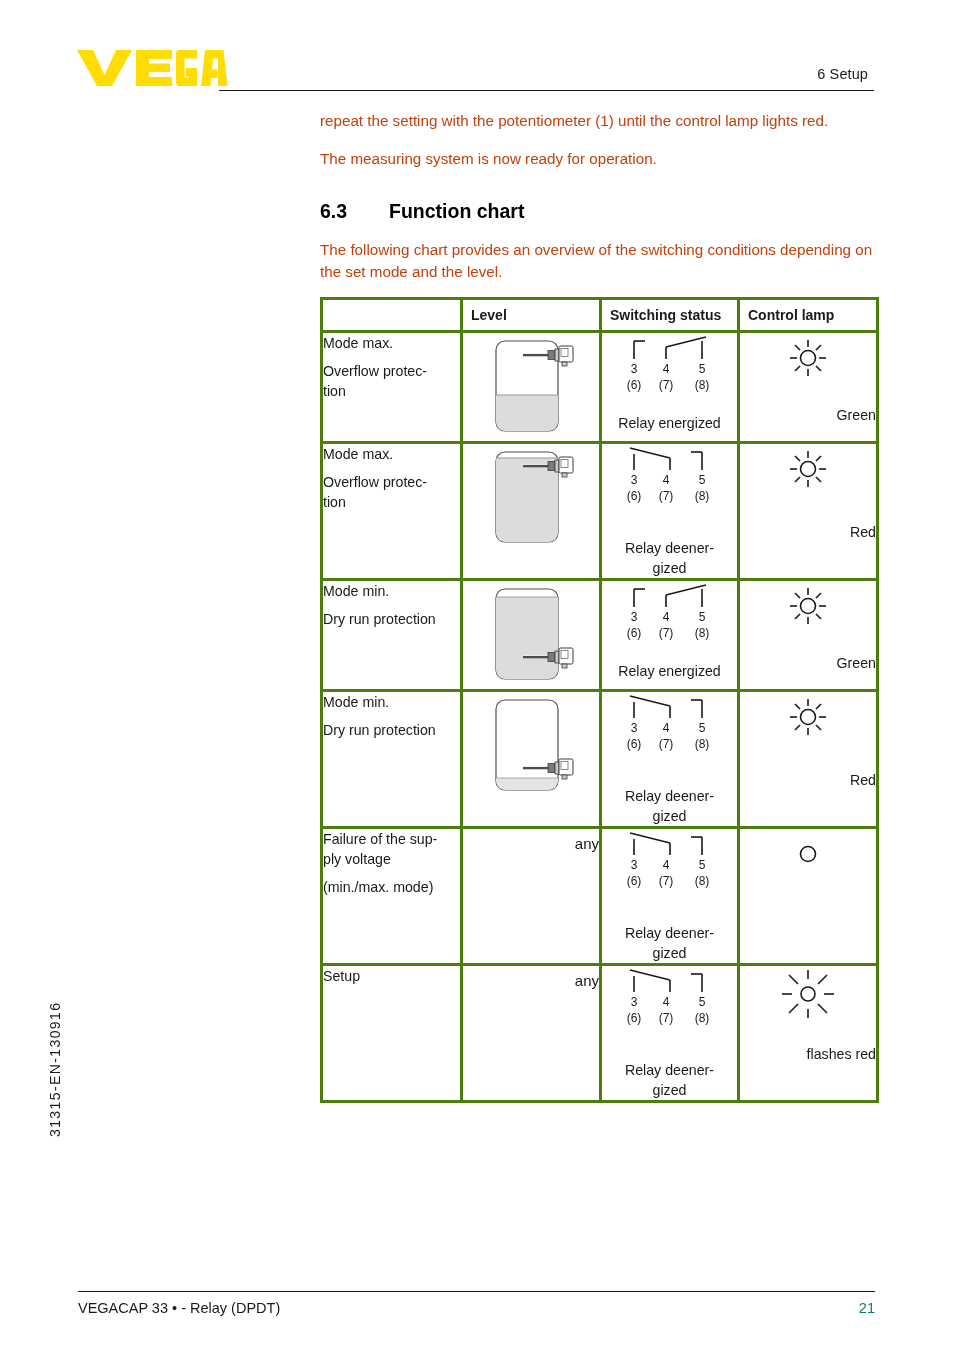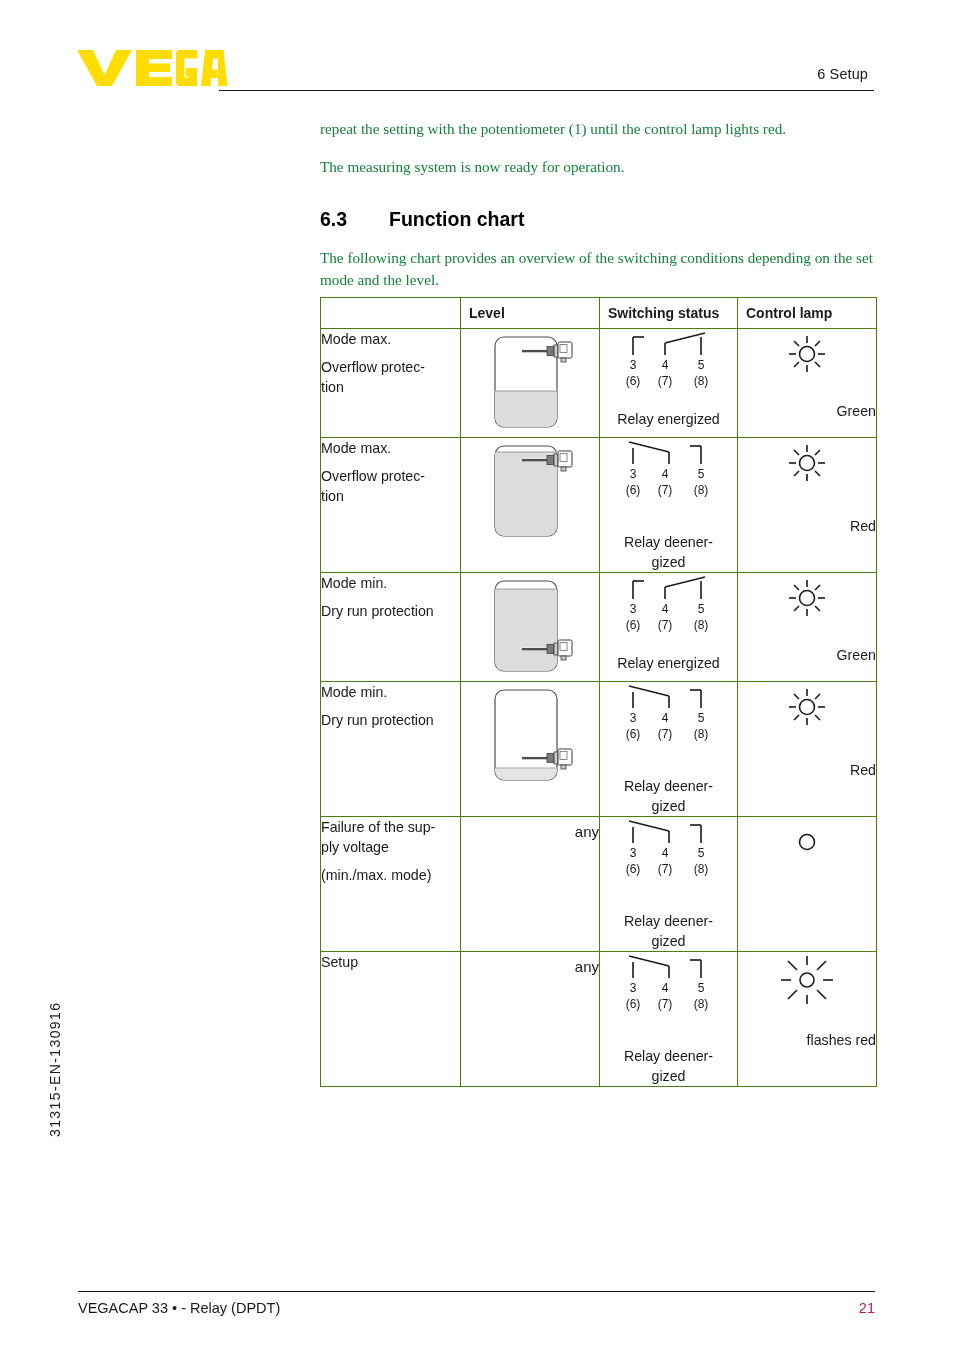--- a/index.html
+++ b/index.html
@@ -51,23 +51,22 @@
   
   .content {
     position: absolute;
     left: 320px;
     top: 110px;
     width: 556px;
   }
   .para {
     font-size: 15.2px;
     line-height: 22px;
-    margin: 8px 0 0 0;
-    color: #15803d;
-    font-family: Liberation Serif, serif;
+    margin: 0 0 0 0;
+    color: #c2410c;
   }
   .para.indent { margin-bottom: 16px; }
   .para.spaced { margin-bottom: 30px; }
 
   .h2 {
     display: flex;
     font-size: 19.5px;
     font-weight: bold;
     margin: 0 0 16px 0;
     color: #000;
@@ -78,21 +77,21 @@
   
   .fn-table {
     position: absolute;
     left: 320px;
     top: 297px;
     width: 556px;
     border-collapse: collapse;
     table-layout: fixed;
   }
   .fn-table td, .fn-table th {
-    border: 1px solid #4d7c0f;
+    border: 3px solid #4d7c0f;
     padding: 0;
     vertical-align: top;
   }
   .fn-table th {
     font-size: 14px;
     font-weight: bold;
     text-align: left;
     padding: 7px 0 7px 8px;
     height: 16px;
   }
@@ -166,21 +165,21 @@
     left: 78px;
     top: 1300px;
     font-size: 14.5px;
     color: #1a1a1a;
   }
   .footer-page {
     position: absolute;
     right: 79px;
     top: 1300px;
     font-size: 14.5px;
-    color: #be185d;
+    color: #0f766e;
   }
 </style>
 </head>
 <body>
 
 <div class="page">
 
   <div class="logo">
     <svg width="152" height="40" viewBox="0 0 152 40" xmlns="http://www.w3.org/2000/svg">
       <g fill="#FFDD00">

